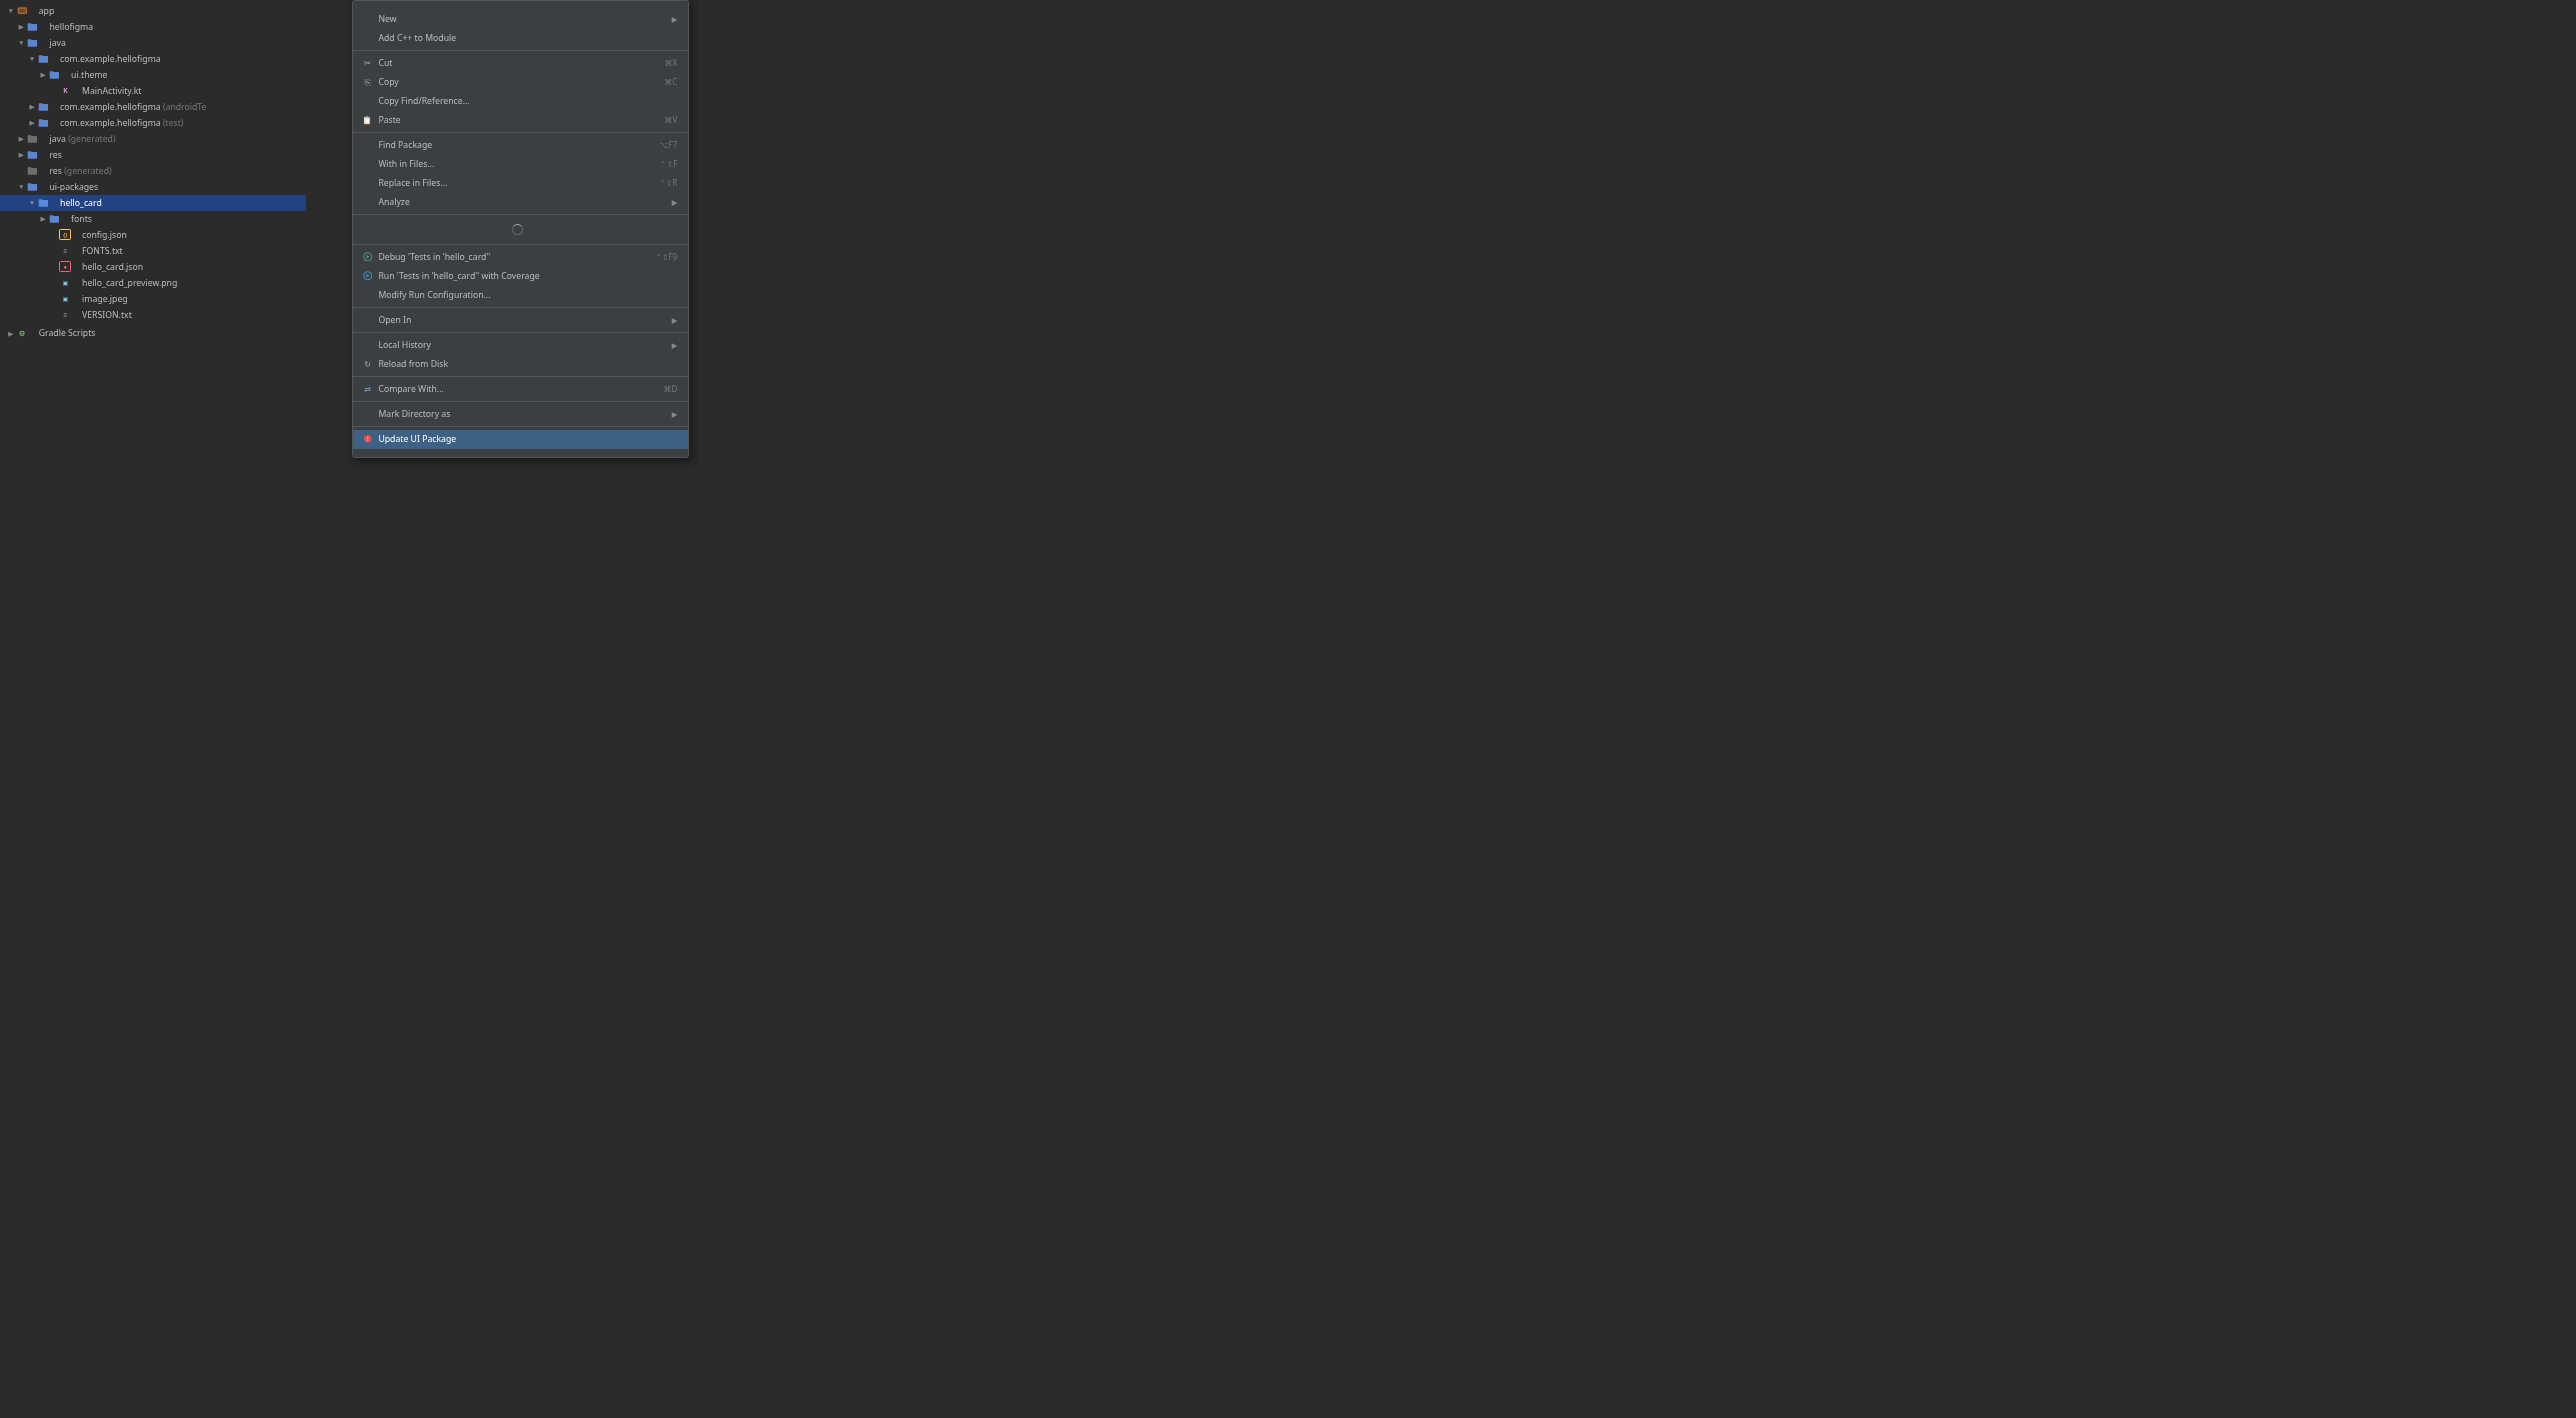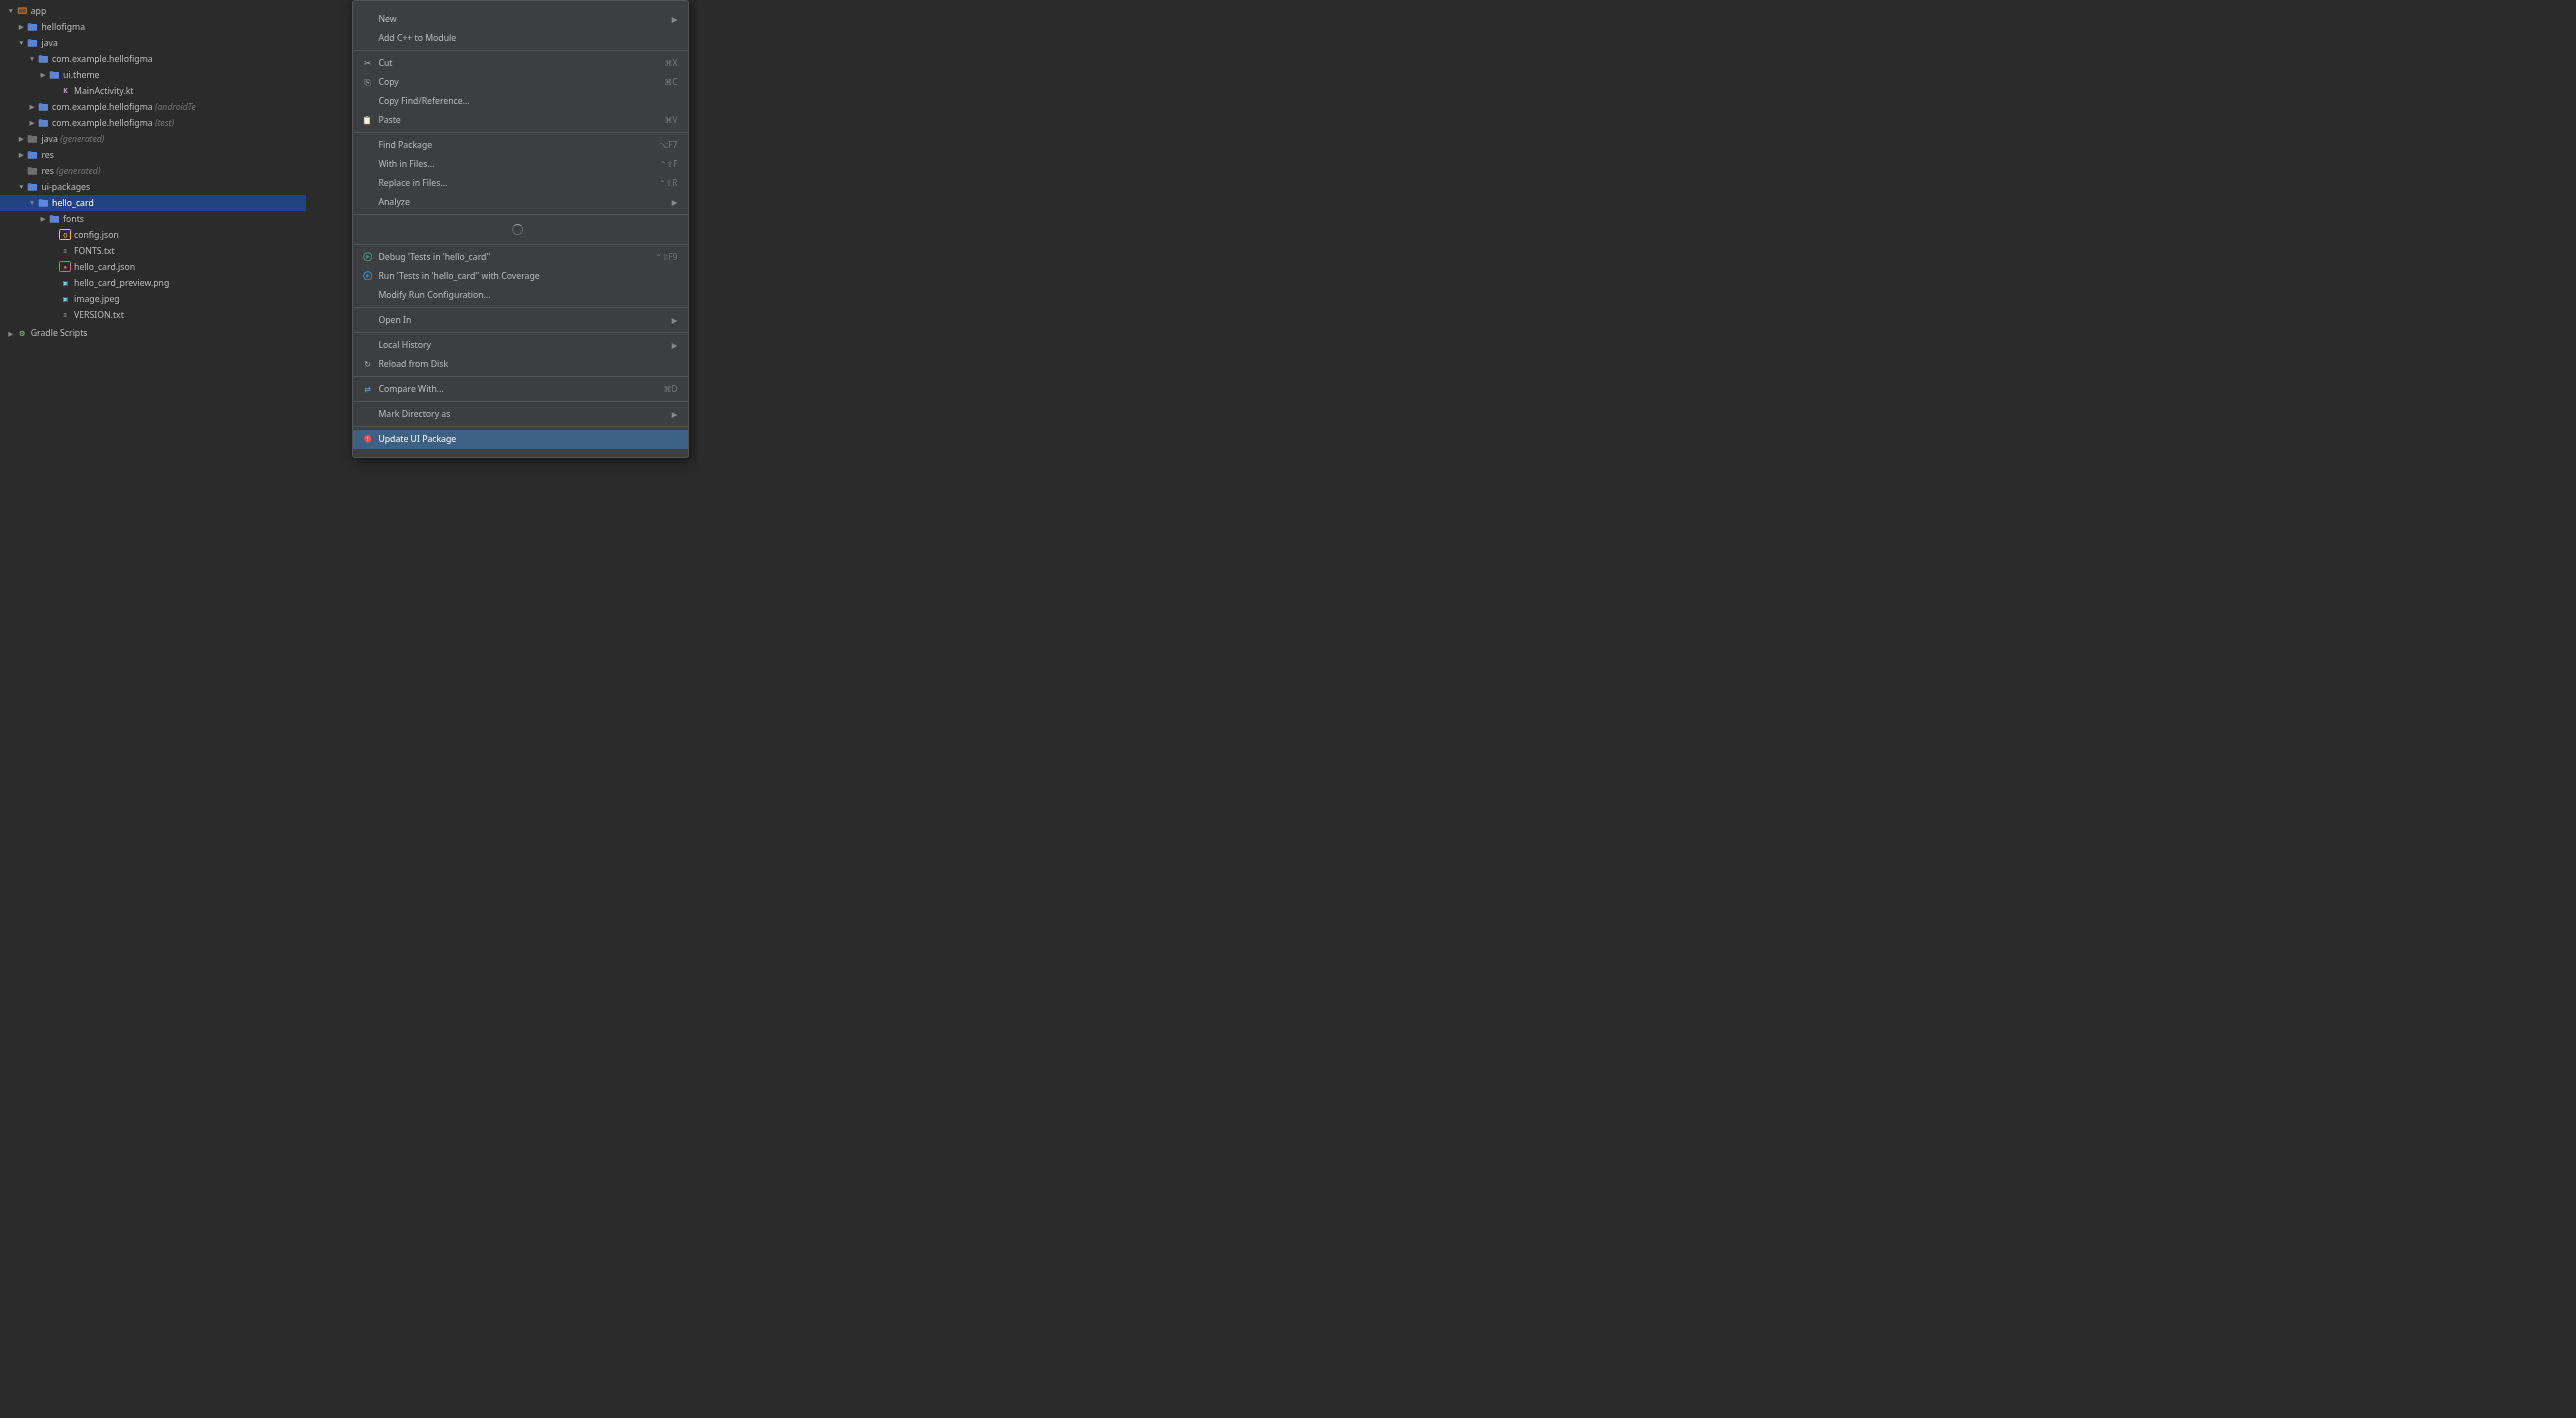--- a/index.html
+++ b/index.html
@@ -57,22 +57,22 @@
       display: inline-flex;
       align-items: center;
       justify-content: center;
       flex-shrink: 0;
       font-size: 7.4px;
     }
 
     
     .folder-icon { color: #6495ed; }
 
-    .tree-label { flex: 1; overflow: hidden; text-overflow: ellipsis; }
-    .tree-label .muted { color: #777; font-style: italic; }
+    .tree-label { flex: 1; overflow: hidden; text-overflow: ellipsis; margin-left: 8px; }
+    .tree-label .muted { color: #777; }
 
     
     .context-menu {
       position: absolute;
       left: 352px;
       top: 0;
       width: 337px;
       background: #3c3f41;
       border: 0.7px solid #555;
       border-radius: 2.7px;

